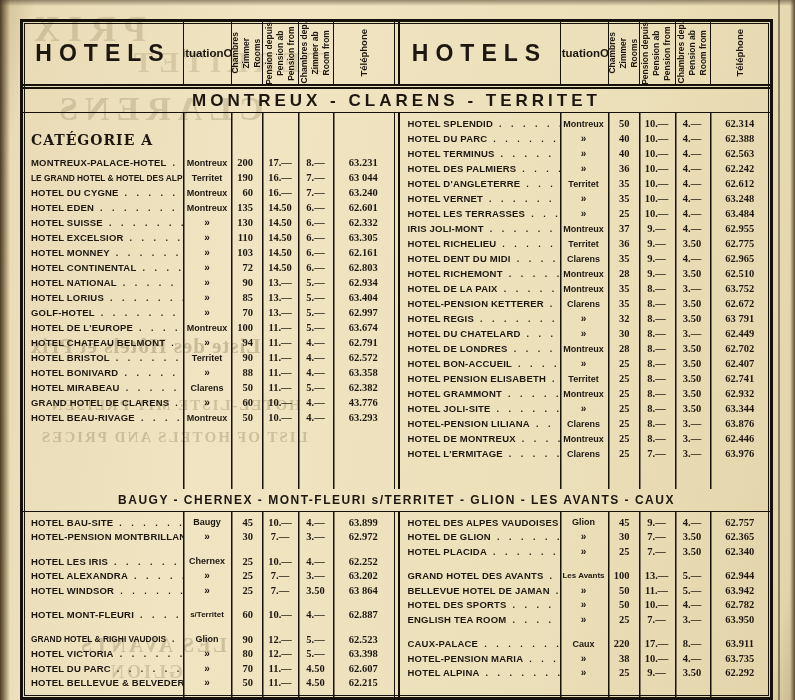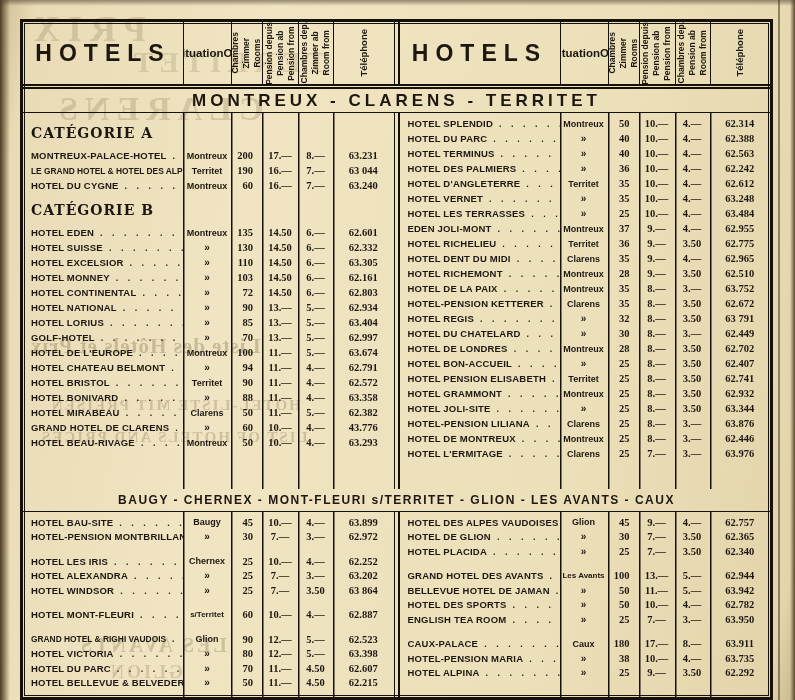--- a/index.html
+++ b/index.html
@@ -66,21 +66,21 @@
   .bodyhalf{padding-top:3px;overflow:hidden;
     background-image:
       linear-gradient(#16110b,#16110b),linear-gradient(#16110b,#16110b),
       linear-gradient(#16110b,#16110b),linear-gradient(#16110b,#16110b),
       linear-gradient(#16110b,#16110b);
     background-repeat:no-repeat;
     background-size:1.5px 100%,1.5px 100%,1.5px 100%,1.5px 100%,1.5px 100%;
     background-position:160px 0,208px 0,239px 0,275px 0,310px 0;}
   .section{margin:0;}
   .sec-heading{font-family:"DejaVu Serif",serif;font-weight:bold;font-size:14px;
-    letter-spacing:1px;margin:9px 0 7px 8px;}
+    letter-spacing:1px;margin:16px 0 7px 8px;}
   .group-gap{margin-top:10px;}
   .row{display:grid;grid-template-columns:160px 48px 31px 36px 35px 1fr;height:15px;align-items:center;}
   .lower .row{height:14.5px;}
   .name{display:flex;align-items:baseline;overflow:hidden;white-space:nowrap;
     padding-left:8px;font-weight:bold;font-size:9.5px;letter-spacing:.2px;}
   .name .nm-s{font-size:8.4px;letter-spacing:0;}
   .leader{flex:1;overflow:hidden;white-space:nowrap;font-size:9px;letter-spacing:3.5px;
     padding:0 5px 0 6px;color:#241d14;}
   .place{text-align:center;font-weight:bold;font-size:9px;overflow:hidden;white-space:nowrap;}
   .place.small{font-size:8px;}
@@ -210,21 +210,20 @@
               <span class="leader">. . . . . . . . . . . . . . . . . . . . . . . . . . . . . . . . . . . . . . . . </span>
             </div>
             <div class="place">Montreux</div>
             <div class="num">60</div>
             <div class="pen">16.—</div>
             <div class="rf">7.—</div>
             <div class="tel">63.240</div>
           </div>
         </div>
         <div class="section">
-          <div class="sec-heading">CATÉGORIE B</div>
           <div class="row">
             <div class="name">
               <span>HOTEL EDEN</span>
               <span class="leader">. . . . . . . . . . . . . . . . . . . . . . . . . . . . . . . . . . . . . . . . </span>
             </div>
             <div class="place">Montreux</div>
             <div class="num">135</div>
             <div class="pen">14.50</div>
             <div class="rf">6.—</div>
             <div class="tel">62.601</div>
@@ -462,21 +461,21 @@
               <span class="leader">. . . . . . . . . . . . . . . . . . . . . . . . . . . . . . . . . . . . . . . . </span>
             </div>
             <div class="place dit">»</div>
             <div class="num">25</div>
             <div class="pen">10.—</div>
             <div class="rf">4.—</div>
             <div class="tel">63.484</div>
           </div>
           <div class="row">
             <div class="name">
-              <span>EDEN JOLI-MONT</span>
+              <span>IRIS JOLI-MONT</span>
               <span class="leader">. . . . . . . . . . . . . . . . . . . . . . . . . . . . . . . . . . . . . . . . </span>
             </div>
             <div class="place">Montreux</div>
             <div class="num">37</div>
             <div class="pen">9.—</div>
             <div class="rf">4.—</div>
             <div class="tel">62.955</div>
           </div>
           <div class="row">
             <div class="name">
@@ -853,21 +852,21 @@
             <div class="tel">63.950</div>
           </div>
         </div>
         <div class="section group-gap">
           <div class="row">
             <div class="name">
               <span>CAUX-PALACE</span>
               <span class="leader">. . . . . . . . . . . . . . . . . . . . . . . . . . . . . . . . . . . . . . . . </span>
             </div>
             <div class="place">Caux</div>
-            <div class="num">180</div>
+            <div class="num">220</div>
             <div class="pen">17.—</div>
             <div class="rf">8.—</div>
             <div class="tel">63.911</div>
           </div>
           <div class="row">
             <div class="name">
               <span>HOTEL-PENSION MARIA</span>
               <span class="leader">. . . . . . . . . . . . . . . . . . . . . . . . . . . . . . . . . . . . . . . . </span>
             </div>
             <div class="place dit">»</div>

